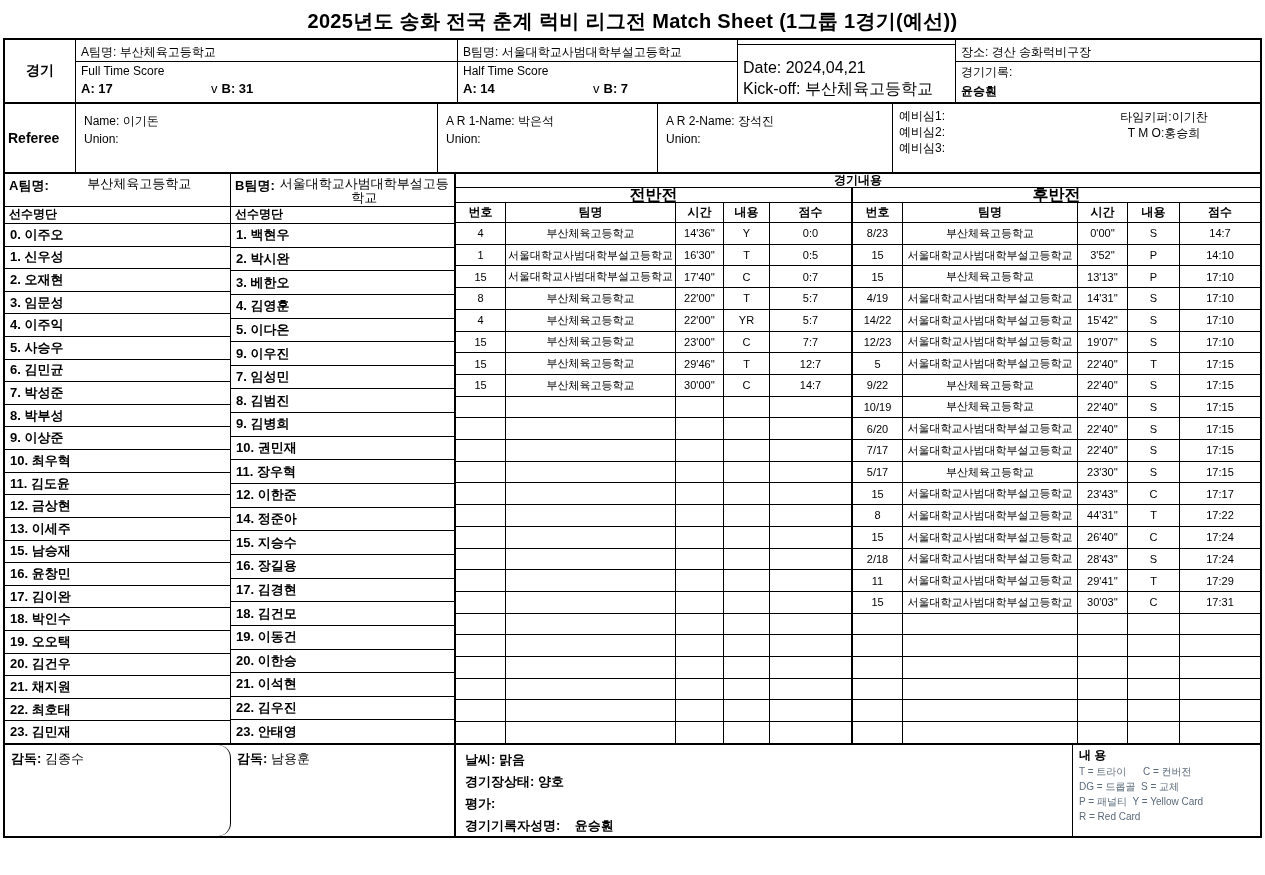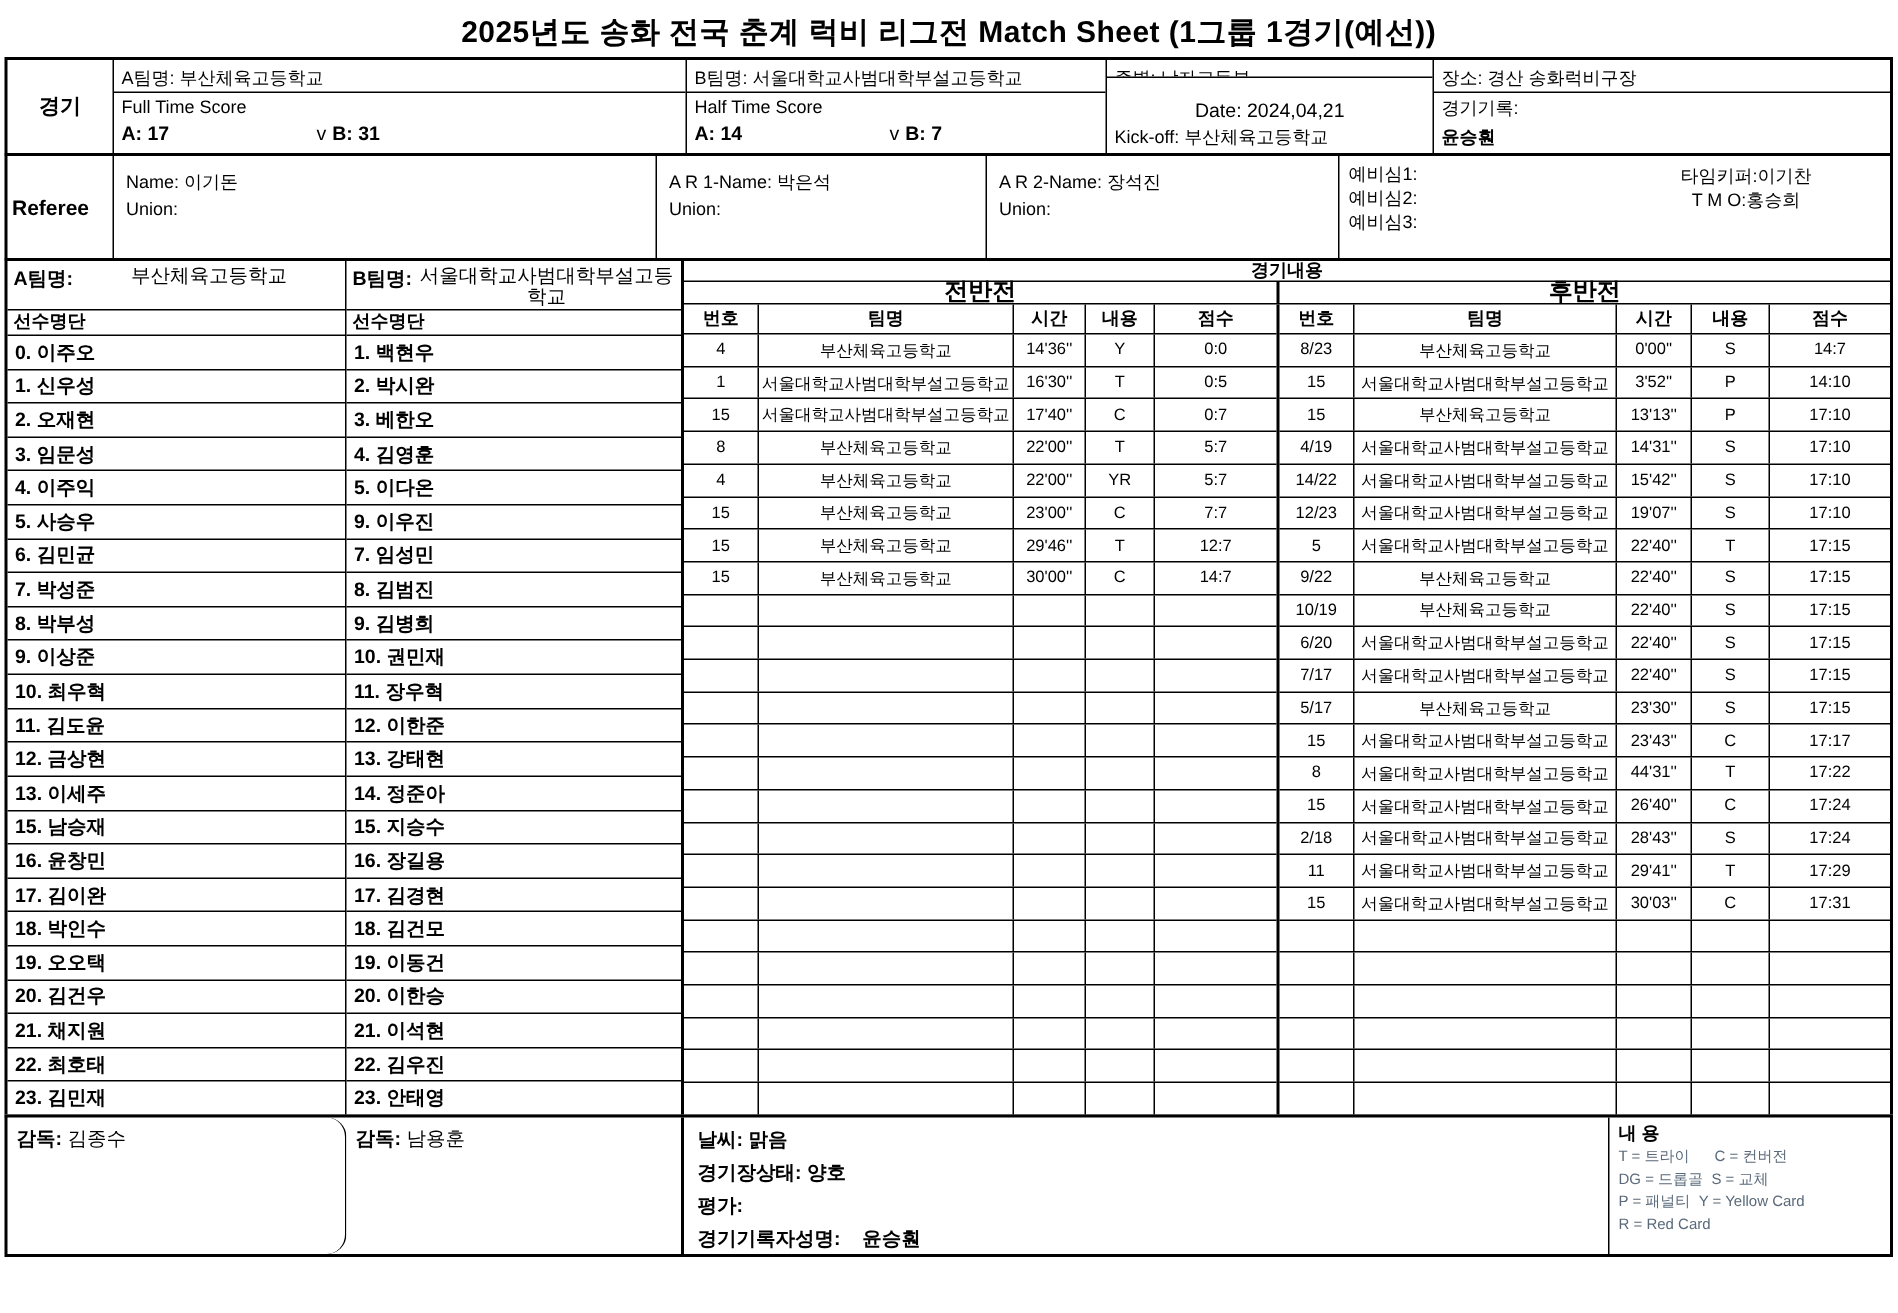--- a/index.html
+++ b/index.html
@@ -14,22 +14,22 @@
   .ti-label { width:71px; border-right:1px solid #000; display:flex; align-items:center; justify-content:center; font-weight:bold; font-size:14px; }
   .ti-col { display:flex; flex-direction:column; border-right:1px solid #000; }
   .ti-col.last { border-right:none; flex:1; }
   .ti-a { width:382px; } .ti-b { width:280px; } .ti-c { width:218px; }
   .ti-top { height:22px; border-bottom:1px solid #000; padding:4px 5px 0; font-size:12px; white-space:nowrap; overflow:hidden; }
   .ti-bottom { flex:1; padding:2px 5px; font-size:12px; }
   .score-line { margin-top:3px; font-size:13px; display:flex; }
   .score-a { font-weight:bold; width:130px; }
   .score-v { font-weight:normal; margin-right:4px; }
   .score-b { font-weight:bold; }
-  .date-line { text-align:center; font-size:13px; margin-top:12px; }
-  .kick-line { font-size:12px; margin-top:2px; white-space:nowrap; }
+  .date-line { text-align:left; font-size:16px; margin-top:12px; }
+  .kick-line { font-size:16px; margin-top:2px; white-space:nowrap; }
   .rec-name { font-weight:bold; margin-top:2px; }
 
   
   .referee { display:flex; height:72px; margin-top:-2px; }
   .ref-label { width:71px; border-right:1px solid #000; display:flex; align-items:center; font-weight:bold; font-size:14px; padding-left:3px; }
   .ref-cell { padding:8px 8px 0; font-size:12px; line-height:18px; border-right:1px solid #000; }
   .ref-1 { width:362px; } .ref-2 { width:220px; } .ref-3 { width:235px; }
   .ref-4 { flex:1; border-right:none; display:flex; padding:4px 6px 0; font-size:12px; line-height:16px; }
   .reserves { width:175px; }
   .keepers { flex:1; text-align:center; padding-top:1px; }
@@ -206,21 +206,20 @@
           <div class="roster-row">3. 베한오</div>
           <div class="roster-row">4. 김영훈</div>
           <div class="roster-row">5. 이다온</div>
           <div class="roster-row">9. 이우진</div>
           <div class="roster-row">7. 임성민</div>
           <div class="roster-row">8. 김범진</div>
           <div class="roster-row">9. 김병희</div>
           <div class="roster-row">10. 권민재</div>
           <div class="roster-row">11. 장우혁</div>
           <div class="roster-row">12. 이한준</div>
-          <div class="roster-row">13. 강태현</div>
           <div class="roster-row">14. 정준아</div>
           <div class="roster-row">15. 지승수</div>
           <div class="roster-row">16. 장길용</div>
           <div class="roster-row">17. 김경현</div>
           <div class="roster-row">18. 김건모</div>
           <div class="roster-row">19. 이동건</div>
           <div class="roster-row">20. 이한승</div>
           <div class="roster-row">21. 이석현</div>
           <div class="roster-row">22. 김우진</div>
           <div class="roster-row">23. 안태영</div>

